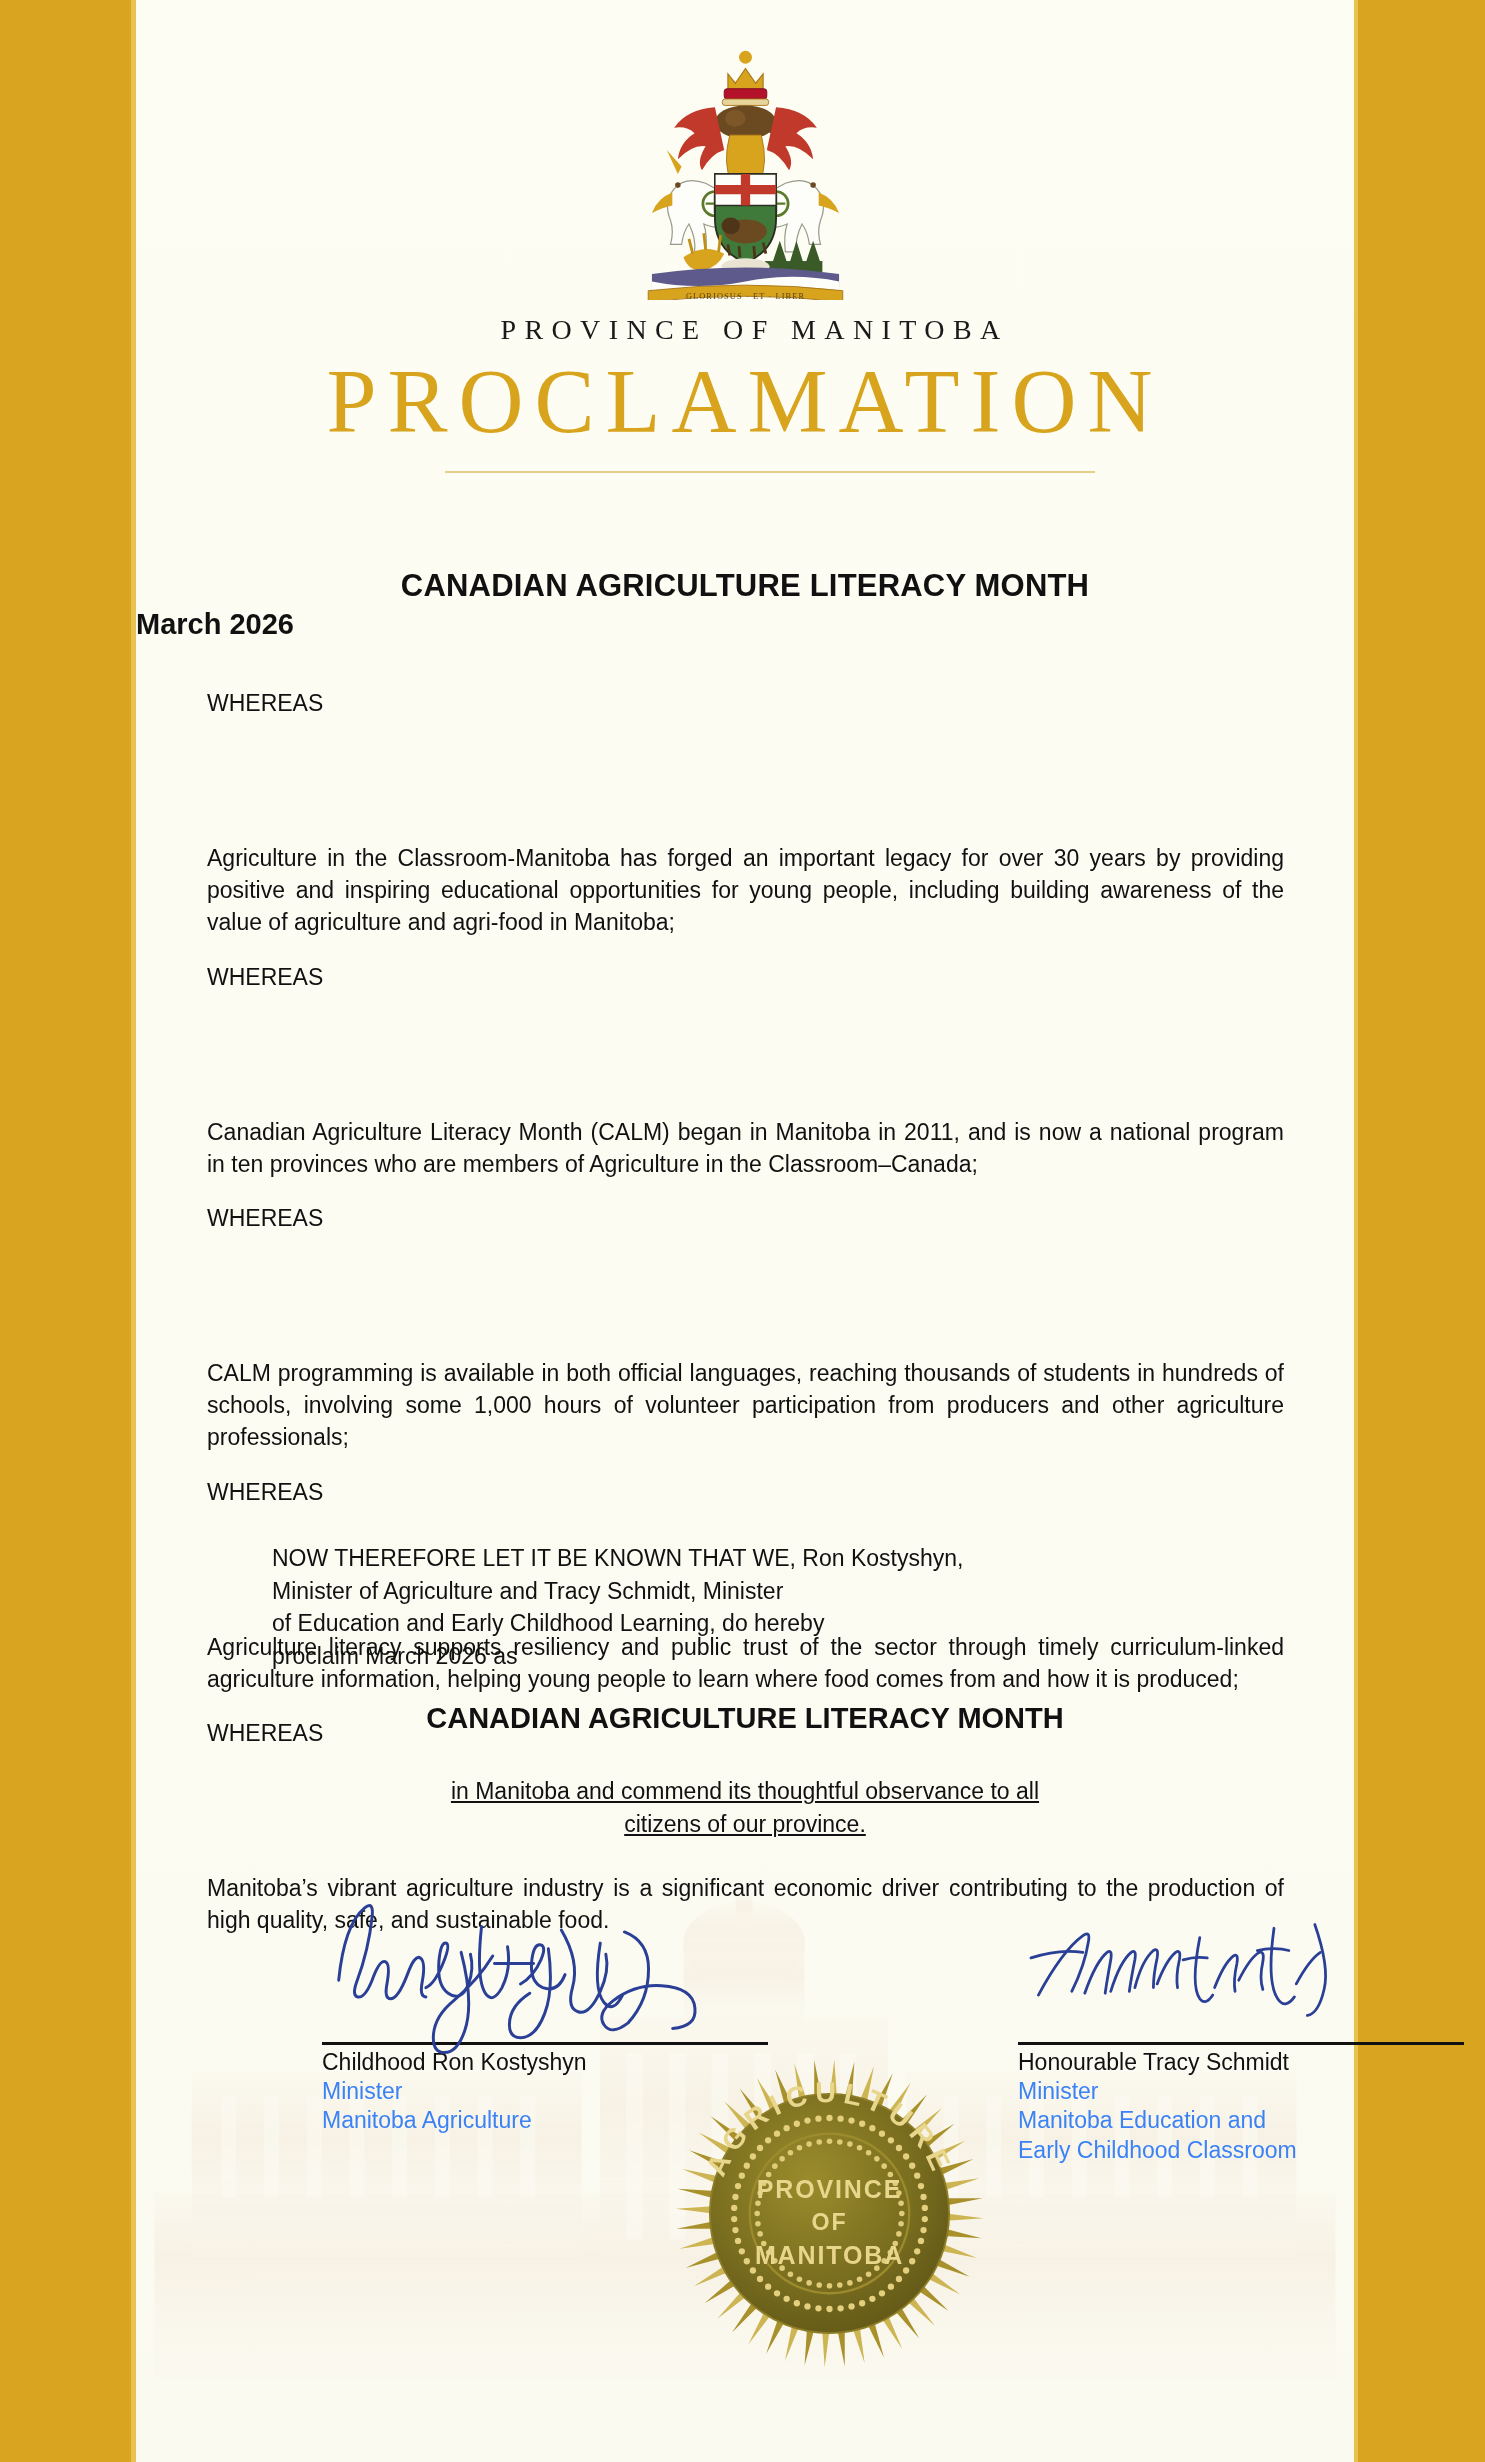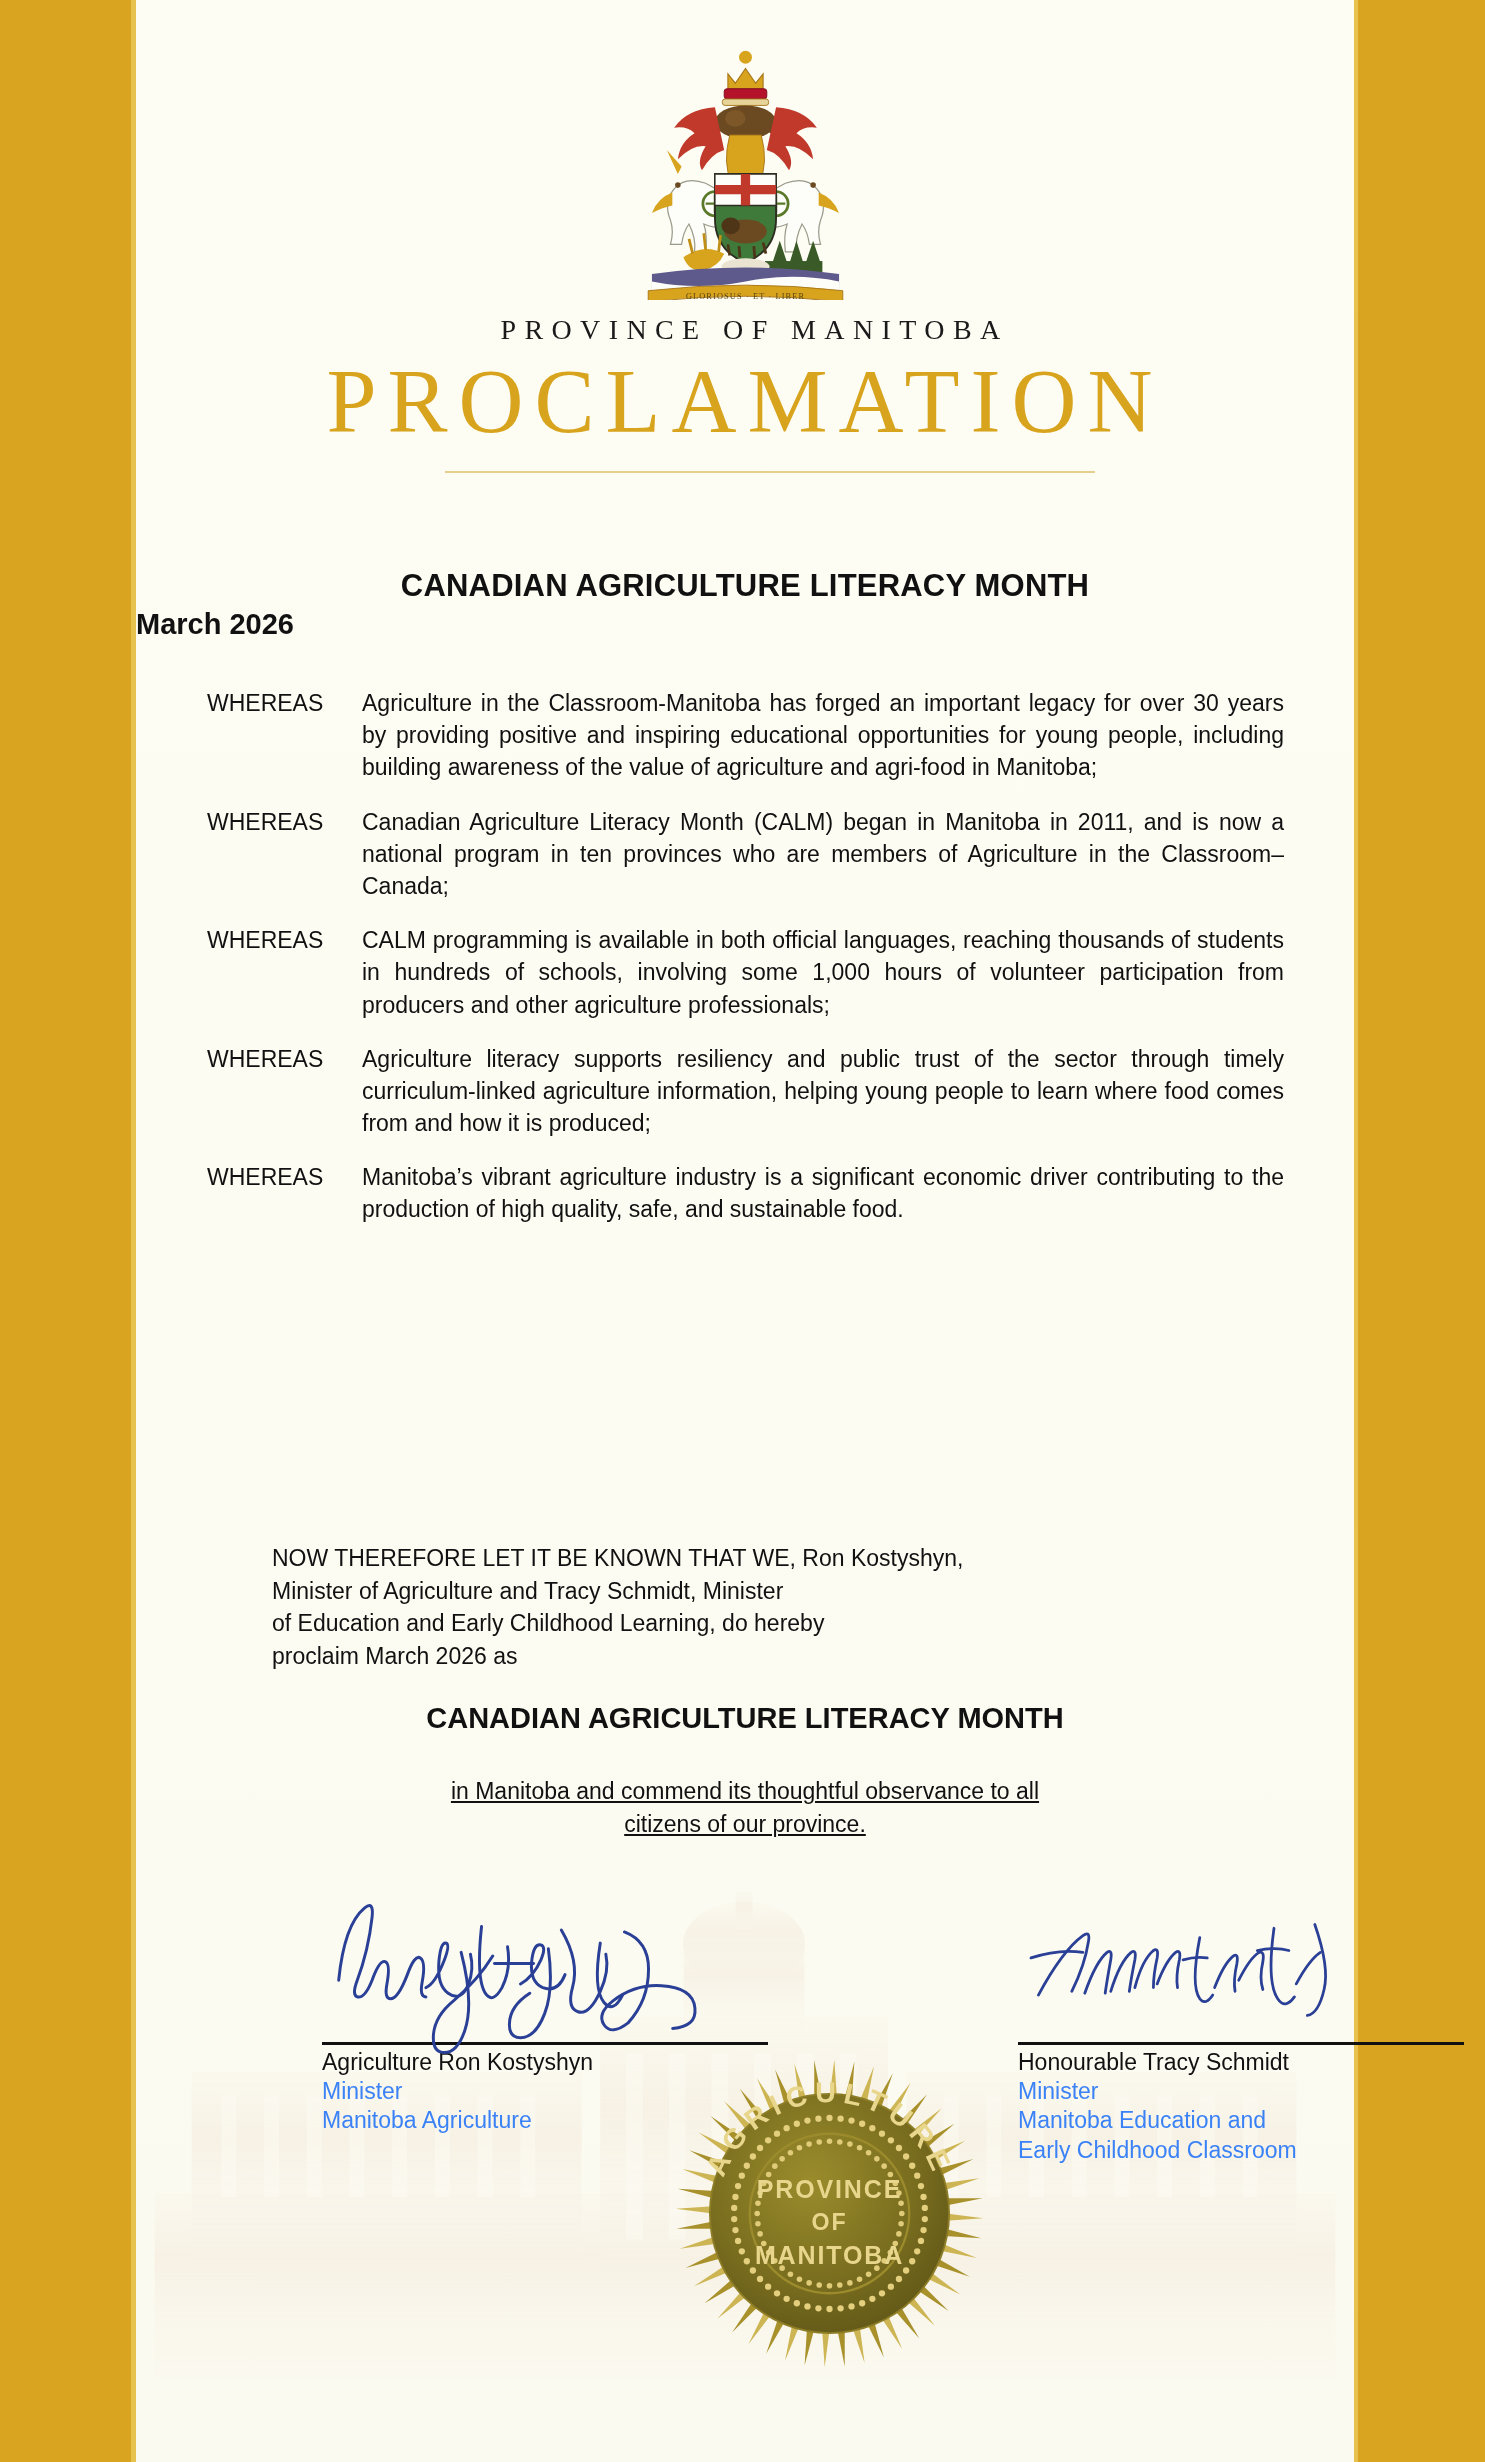--- a/index.html
+++ b/index.html
@@ -133,20 +133,21 @@
 
   #clauses {
     position: absolute;
     left: 71px;
     top: 687px;
     width: 1077px;
   }
   .clause {
     display: flex;
     margin-bottom: 22px;
+    flex-direction: column;
   }
   .clause-label {
     width: 155px;
     flex: 0 0 155px;
     font-size: 23px;
     color: #111;
     line-height: 1.40;
   }
   .clause-text {
     flex: 1 1 auto;
@@ -406,21 +407,21 @@
             <path d="M186 78 h42"></path>
             <path d="M214 100 q14 -8 22 -26 q6 -14 0 -16 q-8 -2 -10 18 q-2 22 12 28 q16 6 24 -14"></path>
             <path d="M244 62 q6 44 -4 70 q-10 26 -26 26 q-12 0 -12 -14 q0 -20 22 -34"></path>
             <path d="M258 42 q20 34 12 62 q-6 22 6 26 q12 4 24 -22 q10 -22 6 -40"></path>
             <path d="M300 56 q-8 50 4 64 q10 12 20 -8"></path>
             <path d="M326 44 q26 10 26 40 q0 34 -22 58 q-18 14 -26 2 q-8 -12 10 -26 q24 -18 52 -16 q34 2 36 24 q2 20 -24 22"></path>
           </g>
         </svg>
       </div>
       <div class="sig-rule"></div>
-      <div class="sig-name">Agriculture Ron Kostyshyn</div>
+      <div class="sig-name">Childhood Ron Kostyshyn</div>
       <div class="sig-line">Minister</div>
       <div class="sig-line">Manitoba Agriculture</div>
     </div>
 
     <div class="sig-block right">
       <div class="sig-ink">
         <svg width="371" height="158" viewBox="0 0 400 170">
           <g fill="none" stroke="#2a3f96" stroke-width="3" stroke-linecap="round" stroke-linejoin="round">
             <path d="M22 112 q26 -48 48 -64 q8 -6 6 6 q-4 26 -18 54"></path>
             <path d="M14 72 q30 -10 56 -6"></path>

